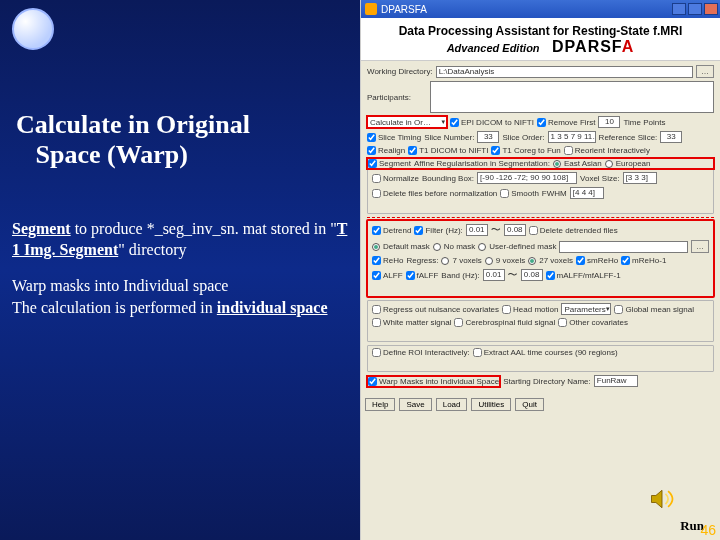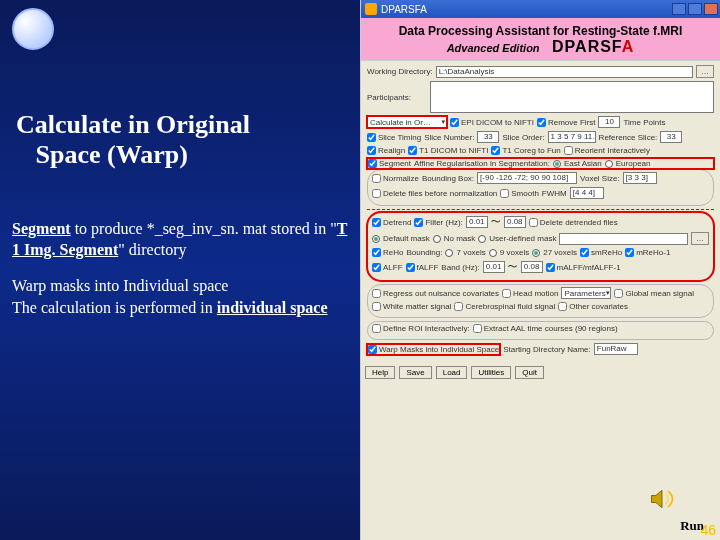--- a/index.html
+++ b/index.html
@@ -67,42 +67,42 @@
     display:flex;
     align-items:center;
     padding: 0 2px 0 4px;
     color:#fff;
     font-size:10px;
   }
   .titlebar .icon { width:12px; height:12px; background:#ffa500; border-radius:2px; margin-right:4px; }
   .titlebar .spacer { flex:1; }
   .winbtn { width:14px; height:12px; margin-left:2px; background:#4d7be0; border:1px solid #1a3d8c; display:inline-block; }
   .winbtn.close { background:#e36f57; }
-  .app-header { background:#f9a8d4; padding:6px 8px 4px 8px; text-align:center; border-bottom:1px solid #ccc;}
+  .app-header { background:#ffffff; padding:6px 8px 4px 8px; text-align:center; border-bottom:1px solid #ccc;}
   .app-header .line1 { font-size:12px; font-weight:bold; color:#000; }
   .app-header .line2 { font-size:11px; font-weight:bold; font-style:italic; color:#000; display:inline-block; margin-right:8px;}
   .app-header .brand { font-size:16px; font-weight:bold; color:#000; letter-spacing:1px; }
   .app-header .brand .a { color:#d00000; }
   .form { padding:4px 6px; font-size:8px; color:#333; }
   .row { display:flex; align-items:center; gap:3px; margin-bottom:3px; flex-wrap:nowrap; }
   .lbl { white-space:nowrap; }
   .txtbox { background:#fff; border:1px solid #7a7a7a; height:12px; font-size:8px; padding:0 2px; flex:1; overflow:hidden; white-space:nowrap; }
   .txtbox.sm { flex:0 0 22px; width:22px; text-align:center;}
   .txtbox.med { flex:0 0 48px; width:48px; text-align:center; }
   .btn { background:#ece9d8; border:1px solid #888; font-size:8px; padding:0 4px; height:13px; display:inline-flex; align-items:center; }
   .threedot { flex:0 0 14px; text-align:center; }
   .bigbox { border:1px solid #7a7a7a; background:#fff; height:32px; flex:1; }
   .field-col { display:flex; flex-direction:column; gap:2px; }
   .cb { display:flex; align-items:center; gap:2px; white-space:nowrap; }
   .cb input { width:9px; height:9px; margin:0; }
   .radio { width:8px; height:8px; border:1px solid #555; border-radius:50%; background:#fff; display:inline-block; position:relative; }
   .radio.on::after { content:""; position:absolute; inset:1px; border-radius:50%; background:#4a8; }
   .dropdown { background:#fff; border:1px solid #7a7a7a; height:12px; font-size:8px; padding:0 2px; display:flex; align-items:center; white-space:nowrap; position:relative; overflow:hidden; }
   .dropdown::after { content:"▾"; position:absolute; right:1px; font-size:7px; color:#333; }
-  .groupbox { border:1px solid #b6b6b6; border-radius:14px; padding:2px 4px 3px 4px; margin-bottom:3px; }
+  .groupbox { border:1px solid #b6b6b6; border-radius:1px; padding:2px 4px 11px 4px; margin-bottom:3px; }
   .hl-red { outline:2px solid #e60000; outline-offset:-1px; }
   .dashsep { height:1px; border-top:1px dashed #e60000; margin:2px 0; }
   .tilde { font-size:10px; }
   .bottom-btns { display:flex; gap:4px; padding:4px 4px; }
   .bottom-btns .btn { flex:0 0 auto; padding:0 6px; }
   .run-btn { position:absolute; right:16px; bottom:6px; font-family:"Times New Roman",serif; font-weight:bold; font-size:13px; color:#000; }
   .speaker { position:absolute; right:44px; bottom:30px; width:28px; height:22px; }
   .speaker svg { width:100%; height:100%; }
 </style>
 </head>
@@ -268,21 +268,21 @@
         <span class="radio"></span>
           <span class="lbl">User-defined mask</span>
         <span class="txtbox"></span>
         <span class="btn threedot">…</span>
       </div>
       <div class="row">
         <label class="cb">
             <input type="checkbox" checked="" style="">
             <span>ReHo</span>
           </label>
-        <span class="lbl">Bounding:</span>
+        <span class="lbl">Regress:</span>
         <span class="radio"></span>
           <span class="lbl">7 voxels</span>
         <span class="radio"></span>
           <span class="lbl">9 voxels</span>
         <span class="radio on"></span>
           <span class="lbl">27 voxels</span>
         <label class="cb">
             <input type="checkbox" checked="" style="">
             <span>smReHo</span>
           </label>

